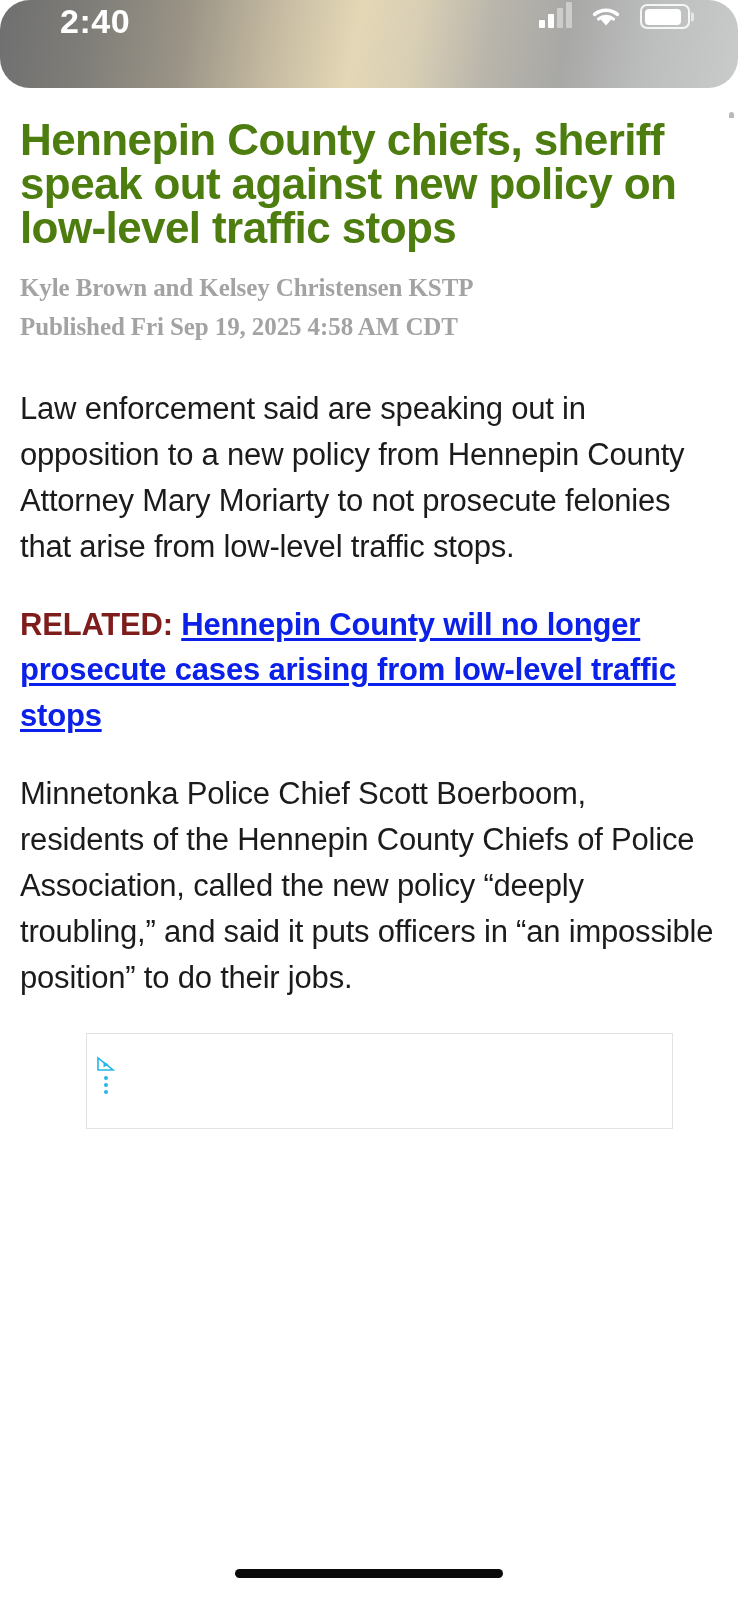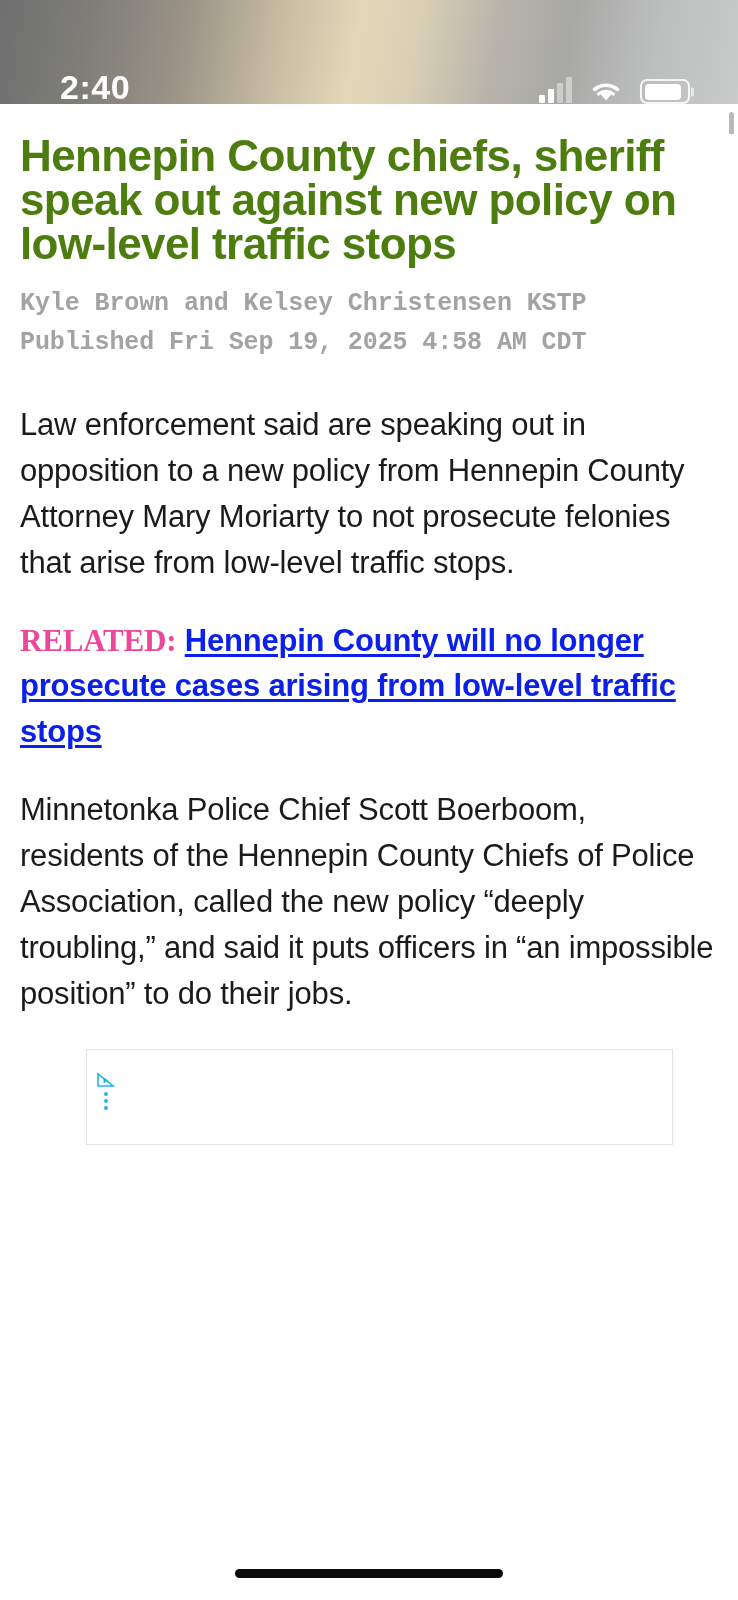--- a/index.html
+++ b/index.html
@@ -14,38 +14,39 @@
     position: relative;
     width: 738px;
     height: 1600px;
     background: #ffffff;
     overflow: hidden;
   }
 
   
   .statusbar {
     position: relative;
-    height: 104px;
+    height: 88px;
     width: 100%;
     background: linear-gradient(100deg,
         #6f6f70 0%,
         #7e7d78 12%,
         #9a9386 25%,
         #c8bda3 38%,
         #e4d7b6 48%,
         #d9cfb5 56%,
         #b9b5ab 66%,
         #a8a8a6 76%,
         #bdbfbf 88%,
         #c9cbca 100%);
     display: flex;
-    align-items: flex-end;
+    align-items: flex-start;
     justify-content: space-between;
     padding: 0 48px 0 60px;
     overflow: hidden;
+    border-radius: 30px;
   }
   .statusbar .time {
     color: #ffffff;
     font-size: 34px;
     font-weight: bold;
     letter-spacing: 0.5px;
     line-height: 1;
     margin-top: 4px;
   }
   .status-right {
@@ -105,41 +106,40 @@
     color: #4d7c0f;
     margin-top: 30px;
     margin-bottom: 18px;
     padding-right: 20px;
   }
 
   .byline-block {
     margin-bottom: 40px;
   }
   .byline-block div {
-    font-family: Liberation Mono, monospace;
+    font-family: Liberation Serif, serif;
     font-weight: bold;
     font-size: 25px;
     line-height: 1.56;
     color: #a3a3a3;
     letter-spacing: -0.1px;
   }
 
   p.body {
     font-family: "Liberation Sans", sans-serif;
     font-size: 31px;
     line-height: 1.48;
     color: #1b1b1b;
     margin-bottom: 32px;
     letter-spacing: -0.2px;
   }
   .related-para { margin-bottom: 34px; }
   .related-label {
     font-weight: bold;
-    color: #ec4899;
-    font-family: Liberation Serif, serif;
+    color: #7f1d1d;
   }
   a.related-link {
     color: #0b20e8;
     font-weight: bold;
     text-decoration: underline;
     text-underline-offset: 3px;
     text-decoration-thickness: 2.5px;
   }
 
   

